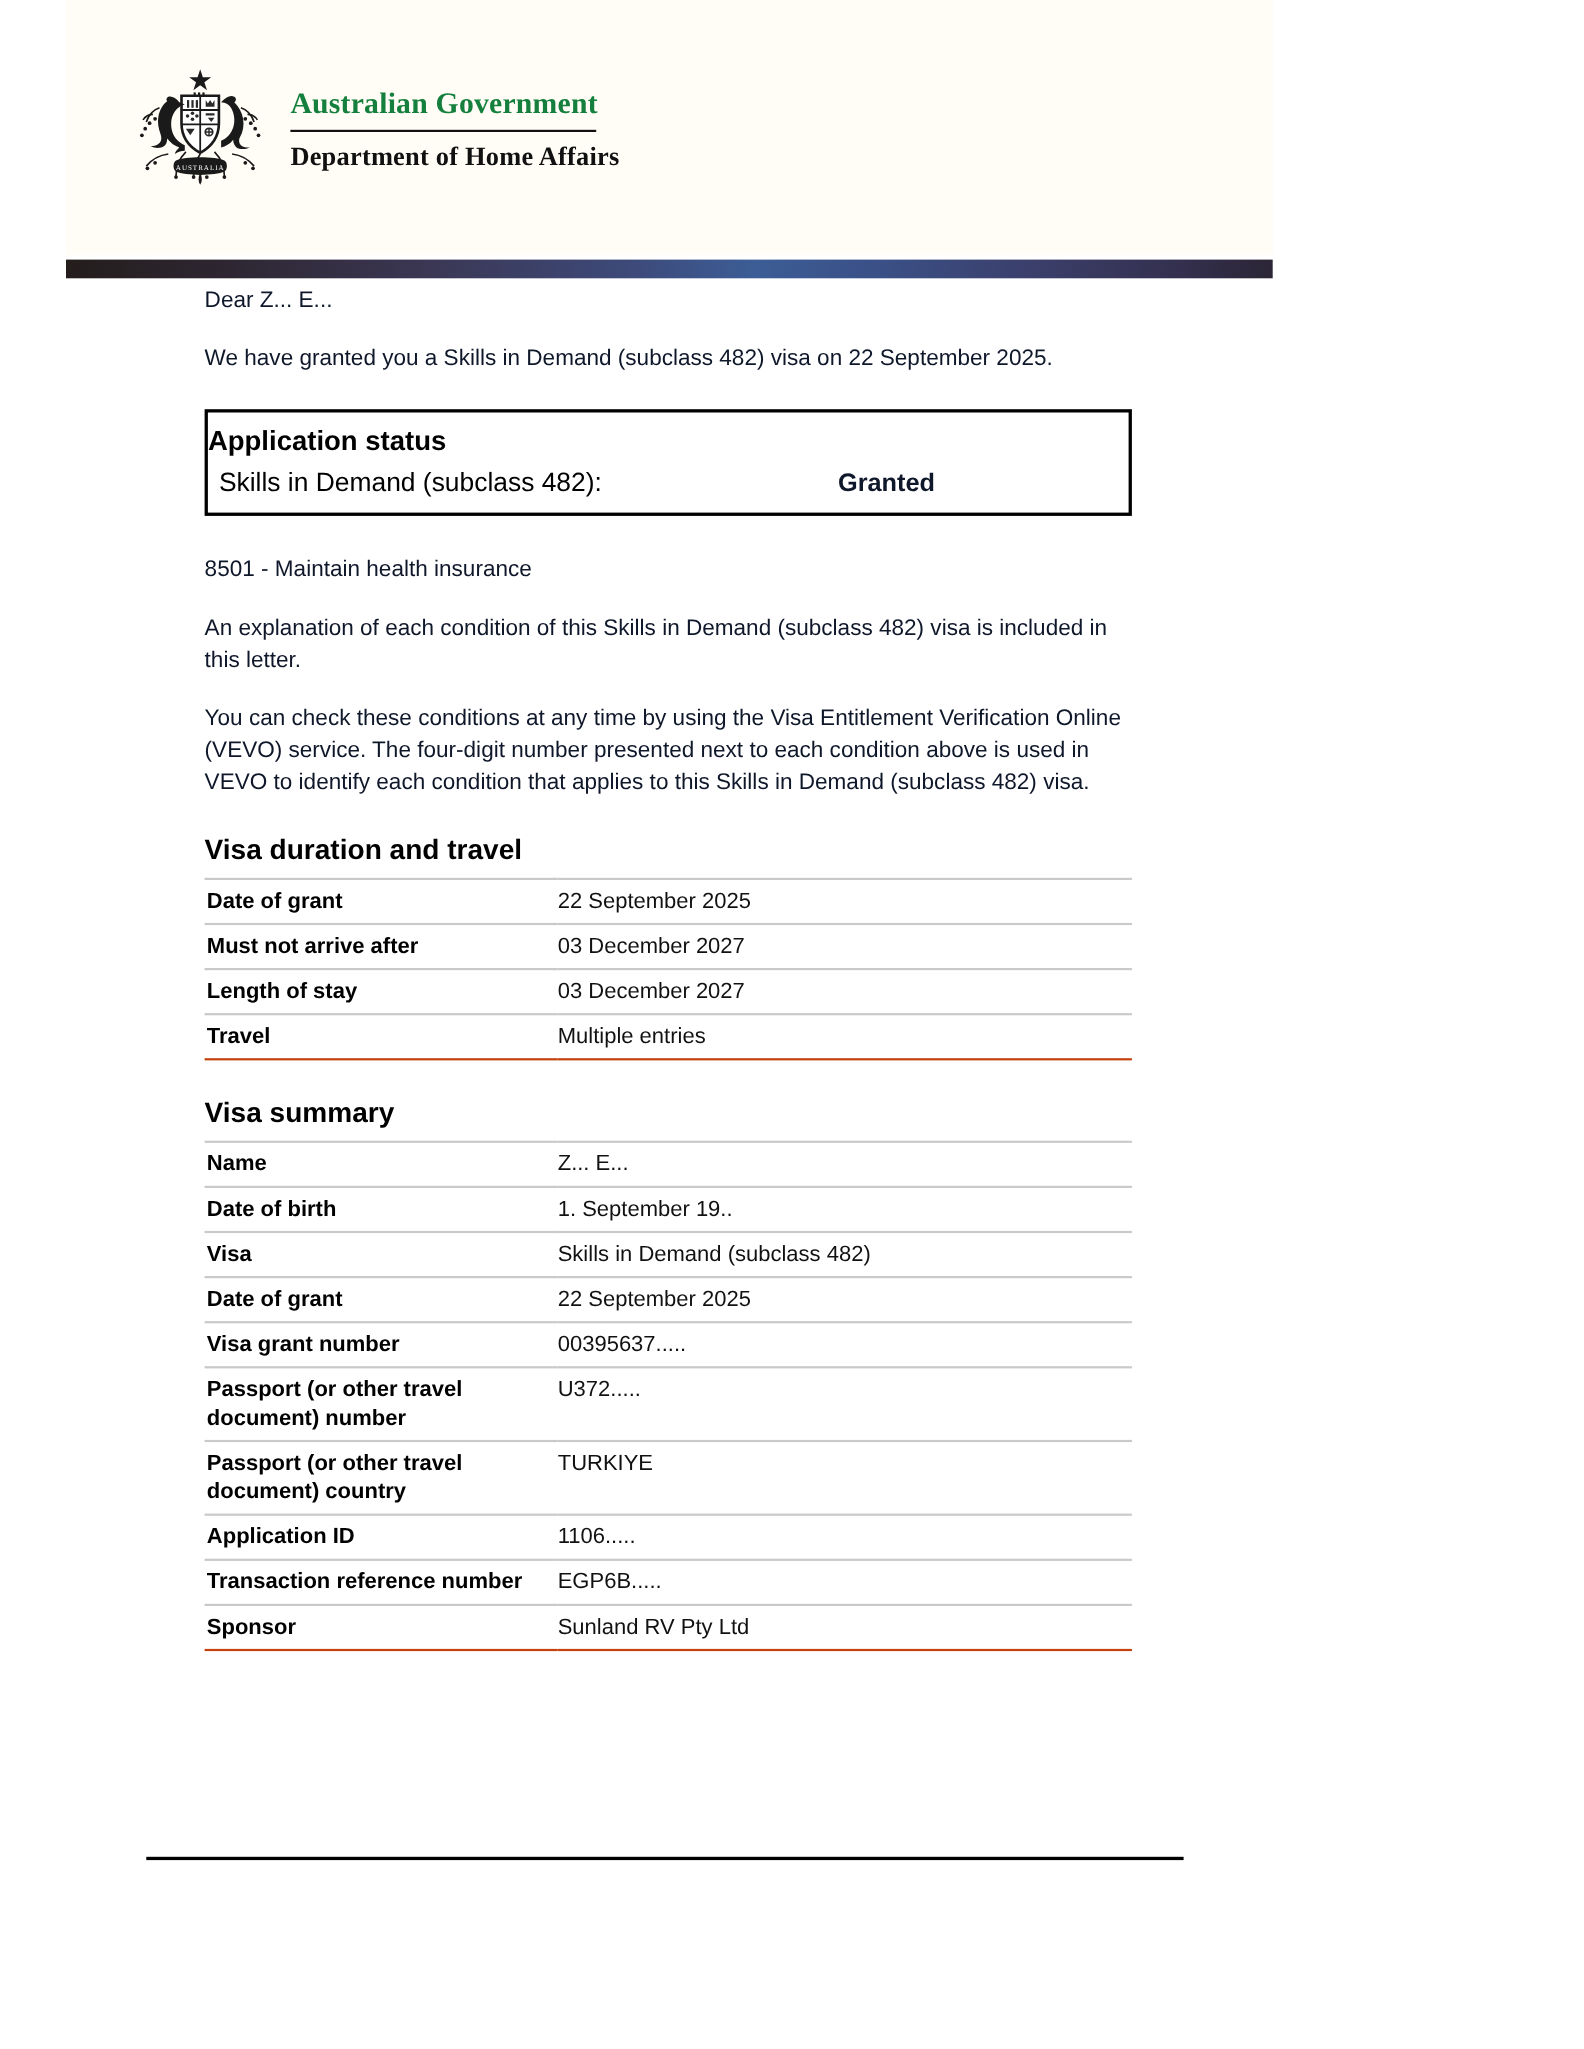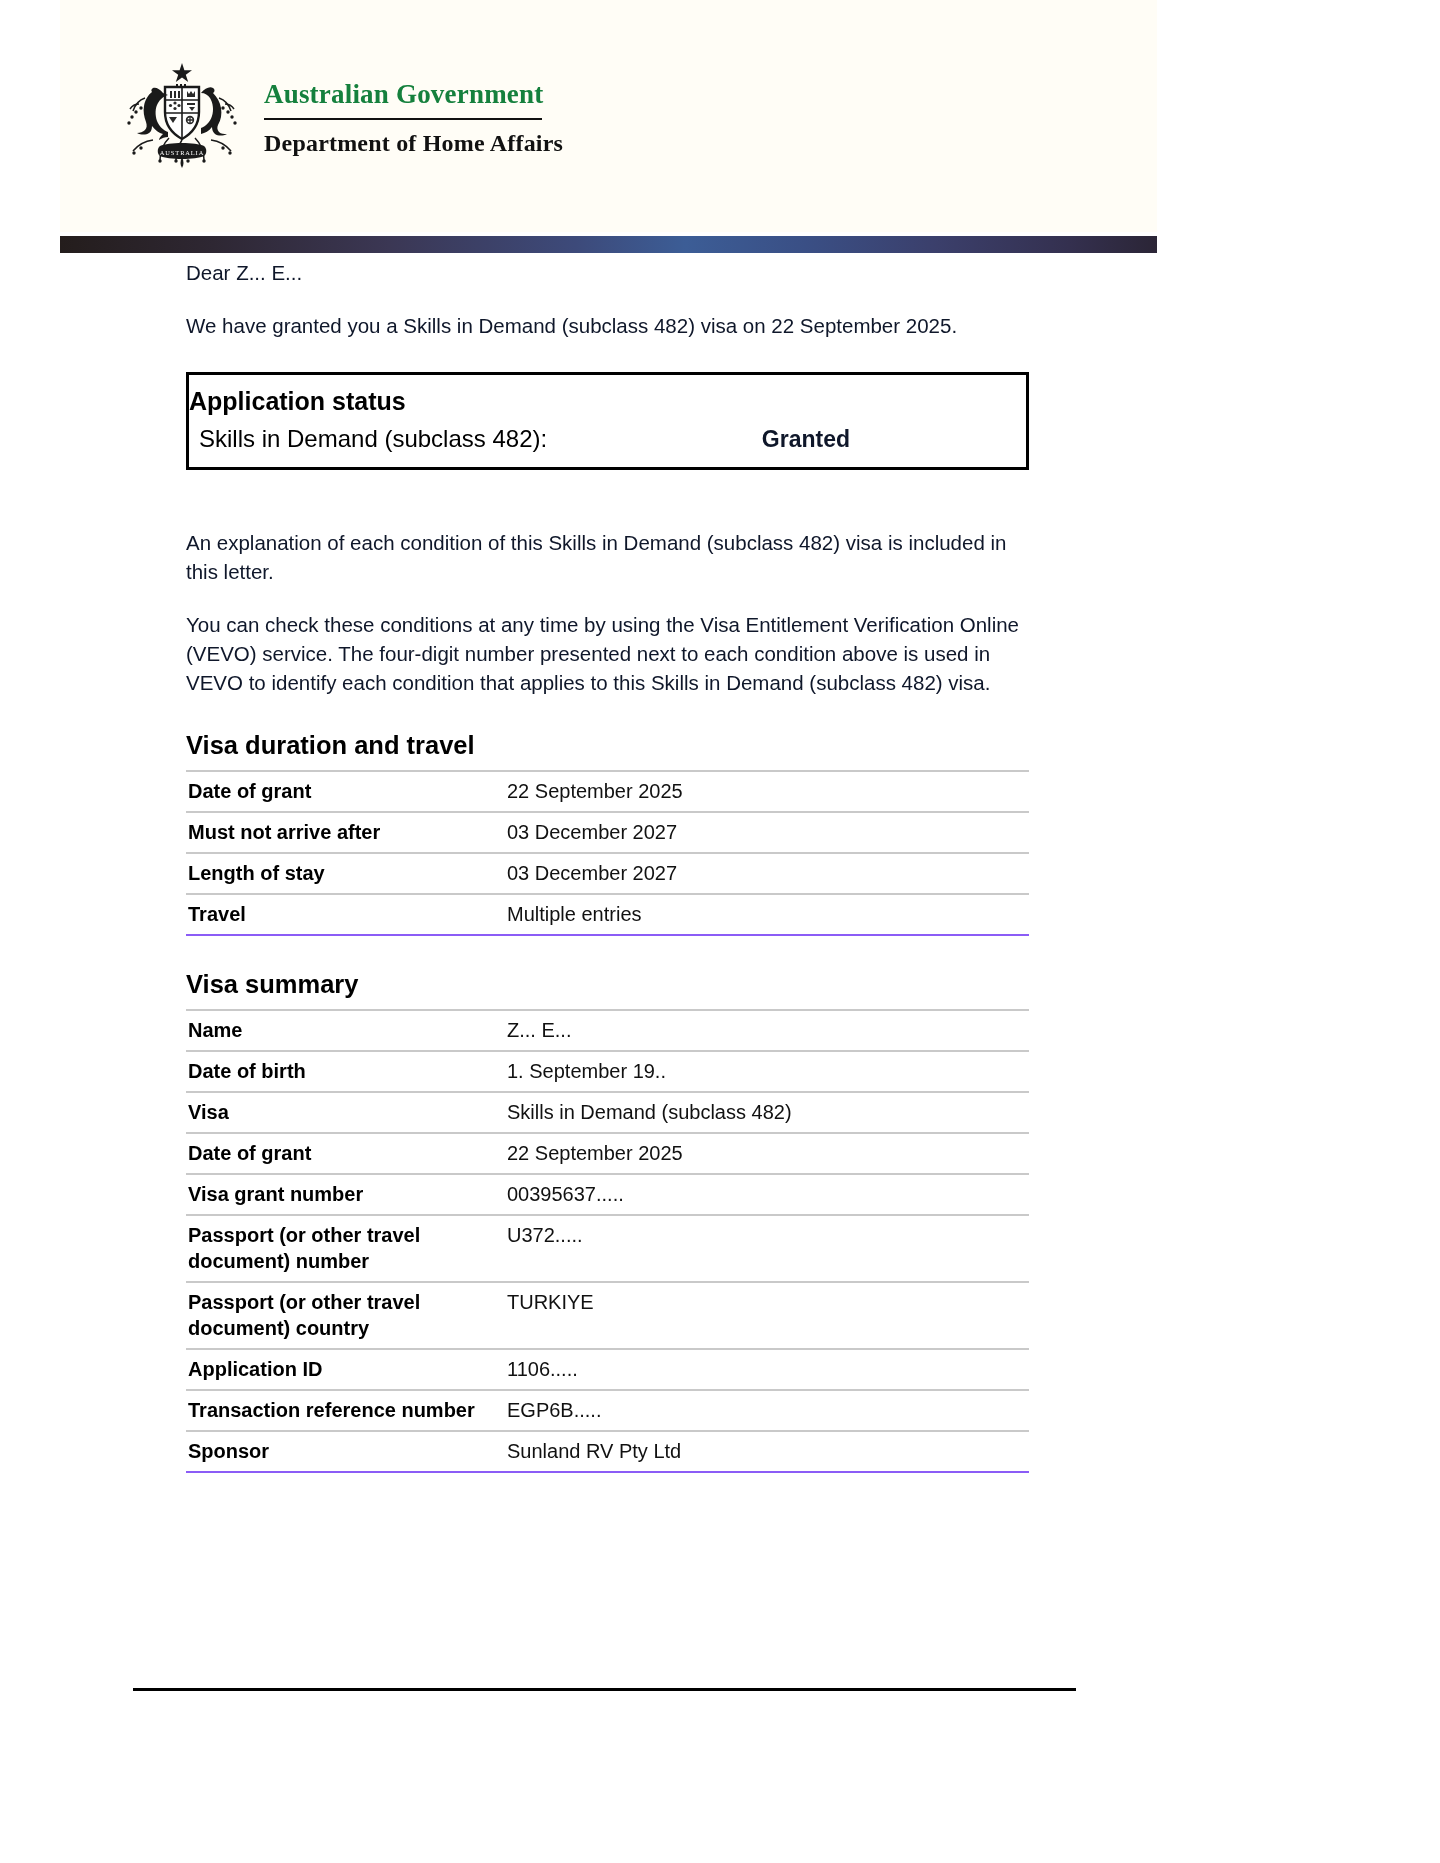--- a/index.html
+++ b/index.html
@@ -155,21 +155,21 @@
     table-layout: fixed;
   }
   table.kv td {
     border-top: 2px solid #c9c9c9;
     padding: 6px 0 7px 0;
     vertical-align: top;
     font-size: 20px;
     line-height: 26px;
   }
   table.kv tr:last-child td {
-    border-bottom: 2px solid #8b5cf6;
+    border-bottom: 2px solid #c2410c;
   }
   table.kv td.k {
     width: 313px;
     font-weight: bold;
     padding-left: 2px;
     padding-right: 6px;
     color: #000;
     margin-left: 48px;
   }
   table.kv td.v {
@@ -288,20 +288,21 @@
       <div class="status-title">Application status</div>
       <div class="status-row">
         <span class="status-label">Skills in Demand (subclass 482):</span>
         <span class="status-value">Granted</span>
       </div>
     </div>
 
     <div class="sp-28"></div>
 
     <div style="height:6px"></div>
+    <p class="para">8501 - Maintain health insurance</p>
     <div class="sp-24"></div>
     <p class="para">An explanation of each condition of this Skills in Demand (subclass 482) visa is included in this letter.</p>
     <div class="sp-24"></div>
     <p class="para">You can check these conditions at any time by using the Visa Entitlement Verification Online (VEVO) service. The four-digit number presented next to each condition above is used in VEVO to identify each condition that applies to this Skills in Demand (subclass 482) visa.</p>
 
     <div class="sp-32"></div>
 
     <h2 class="section">Visa duration and travel</h2>
     <div style="height:9px"></div>
     <table class="kv">

